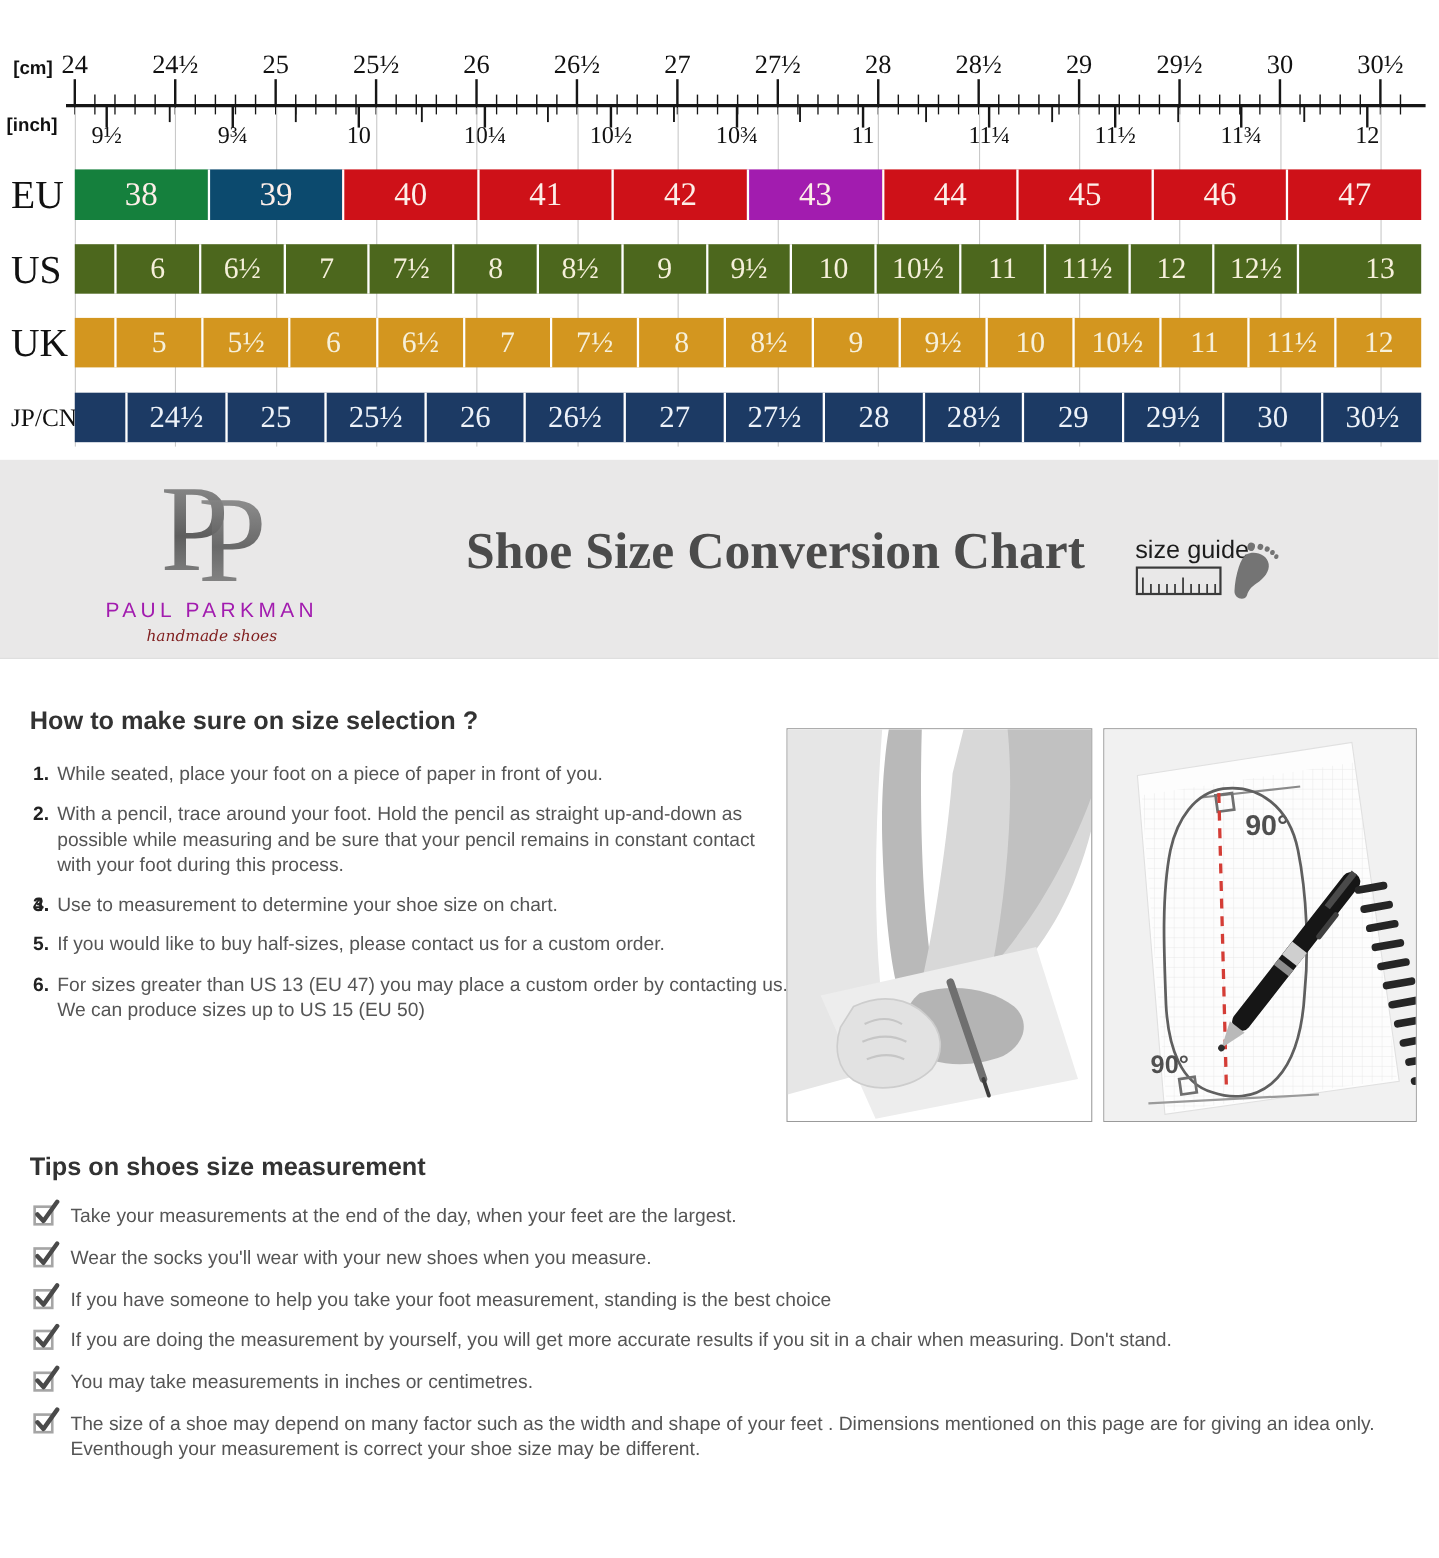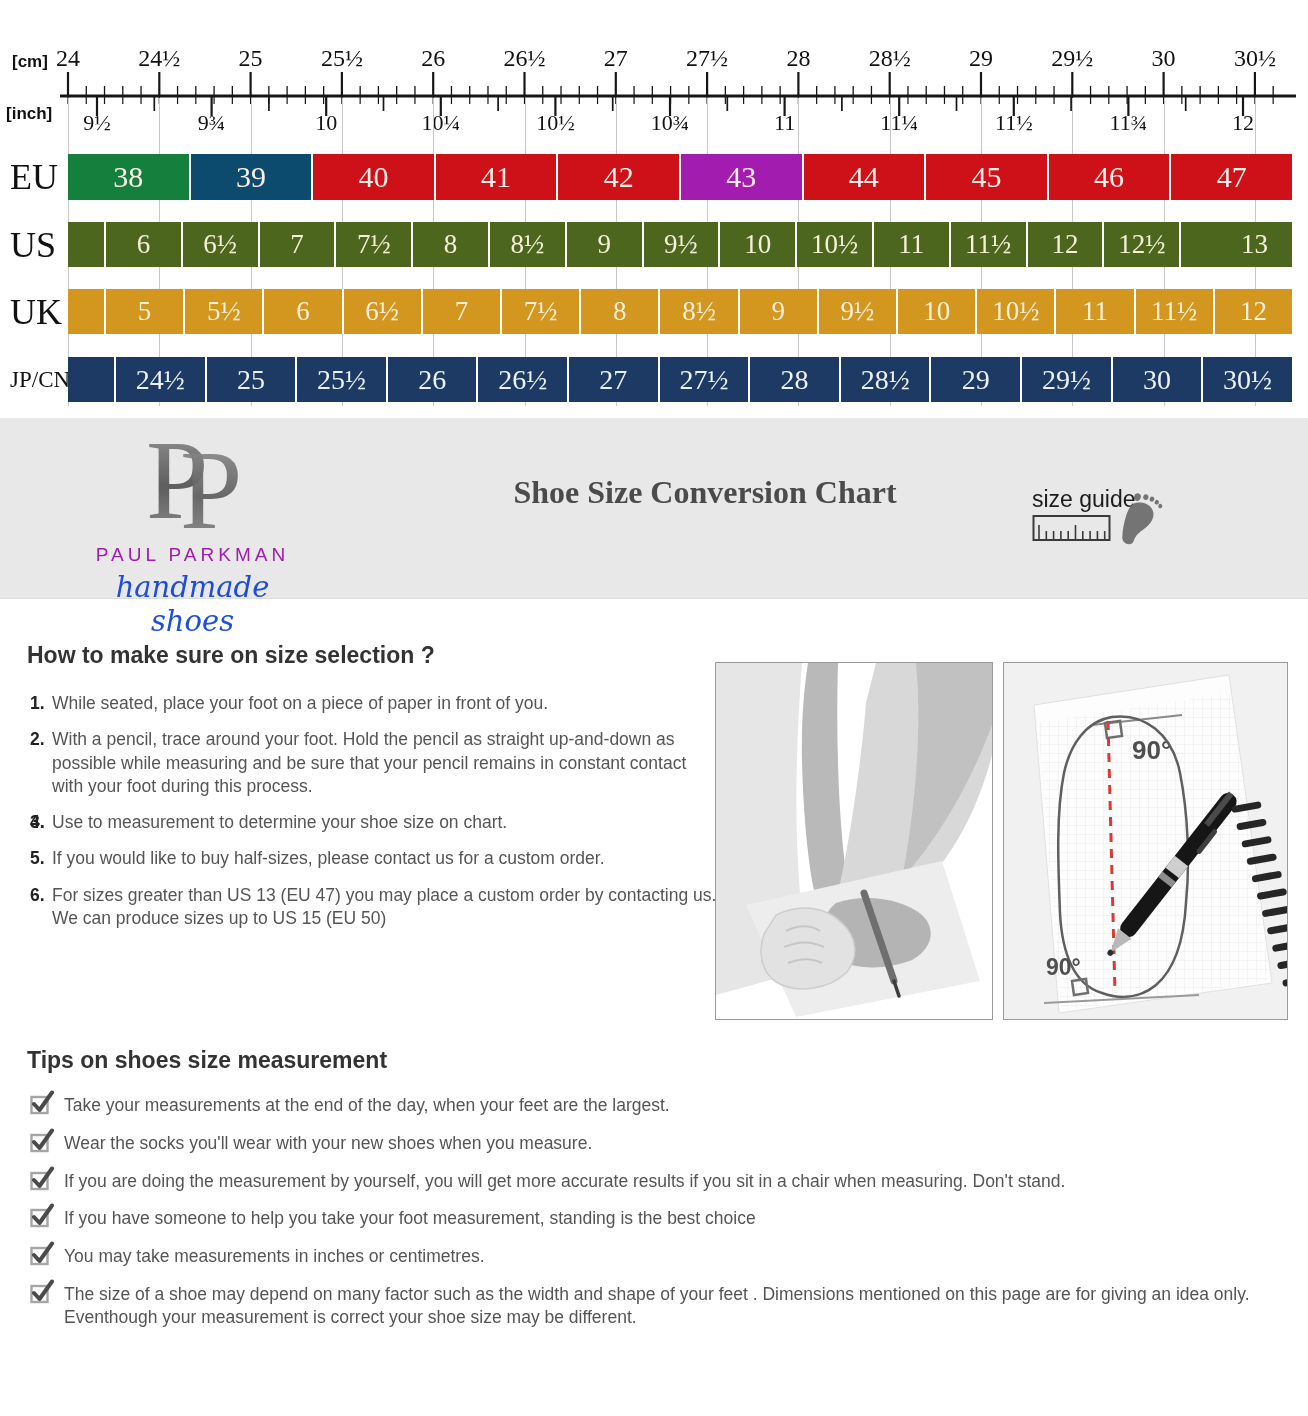--- a/index.html
+++ b/index.html
@@ -28,23 +28,23 @@
   .row-jpcn .cell{background:#1c3a64;color:#edf2f9;font-size:28px;}
   .row-eu .row-label,.row-us .row-label,.row-uk .row-label{font-size:36px;}
   .row-jpcn .row-label{font-size:23px;}
 
   
   .banner{position:absolute;left:0;top:418px;width:1308px;height:180px;background:#e9e8e8;
           border-bottom:1px solid #dedede;}
   .logo{position:absolute;left:85px;top:8px;width:215px;text-align:center;}
   .brand-name{margin-top:2px;font-size:19px;letter-spacing:4px;color:#a21caf;}
   .brand-tagline{margin-top:4px;font-family:"DejaVu Serif",serif;font-style:italic;
-                 font-size:29px;color:#1d4ed8;}
+                 font-size:14px;color:#7f1d1d;}
   .title-wrap{position:absolute;left:400px;top:56px;width:610px;text-align:center;}
-  .main-title{font-family:"Liberation Serif",serif;font-weight:bold;font-size:32px;
+  .main-title{font-family:"Liberation Serif",serif;font-weight:bold;font-size:47px;
               color:#4b4b4b;letter-spacing:0px;white-space:nowrap;}
   .title-reflection{height:16px;overflow:hidden;opacity:0.10;filter:blur(0.6px);}
   .size-guide{position:absolute;left:1032px;top:68px;}
   .size-guide-label{font-size:23px;color:#1c1c1c;}
 
   
   .content{position:absolute;left:0;top:598px;width:1308px;height:818px;}
   .section-heading{margin:0;font-size:23px;font-weight:bold;color:#333;}
   #howto-heading{position:absolute;left:27px;top:44px;}
   .steps{position:absolute;left:30px;top:94px;width:690px;}
@@ -484,27 +484,27 @@
   <svg class="cb" width="26" height="26" viewBox="0 0 26 26">
     <rect x="1.5" y="7" width="16" height="16" fill="#fff" stroke="#a5a5a5" stroke-width="2.4"></rect>
     <path d="M4,14 L9.5,20 L22,2.5" fill="none" stroke="#4a4a4a" stroke-width="4" stroke-linecap="round" stroke-linejoin="round"></path>
   </svg>
 <span>Wear the socks you'll wear with your new shoes when you measure.</span></div>
         <div class="tip">
   <svg class="cb" width="26" height="26" viewBox="0 0 26 26">
     <rect x="1.5" y="7" width="16" height="16" fill="#fff" stroke="#a5a5a5" stroke-width="2.4"></rect>
     <path d="M4,14 L9.5,20 L22,2.5" fill="none" stroke="#4a4a4a" stroke-width="4" stroke-linecap="round" stroke-linejoin="round"></path>
   </svg>
-<span>If you are doing the measurement by yourself, you will get more accurate results if you sit in a chair when measuring. Don't stand.</span></div>
+<span>If you have someone to help you take your foot measurement, standing is the best choice</span></div>
         <div class="tip">
   <svg class="cb" width="26" height="26" viewBox="0 0 26 26">
     <rect x="1.5" y="7" width="16" height="16" fill="#fff" stroke="#a5a5a5" stroke-width="2.4"></rect>
     <path d="M4,14 L9.5,20 L22,2.5" fill="none" stroke="#4a4a4a" stroke-width="4" stroke-linecap="round" stroke-linejoin="round"></path>
   </svg>
-<span>If you have someone to help you take your foot measurement, standing is the best choice</span></div>
+<span>If you are doing the measurement by yourself, you will get more accurate results if you sit in a chair when measuring. Don't stand.</span></div>
         <div class="tip">
   <svg class="cb" width="26" height="26" viewBox="0 0 26 26">
     <rect x="1.5" y="7" width="16" height="16" fill="#fff" stroke="#a5a5a5" stroke-width="2.4"></rect>
     <path d="M4,14 L9.5,20 L22,2.5" fill="none" stroke="#4a4a4a" stroke-width="4" stroke-linecap="round" stroke-linejoin="round"></path>
   </svg>
 <span>You may take measurements in inches or centimetres.</span></div>
         <div class="tip">
   <svg class="cb" width="26" height="26" viewBox="0 0 26 26">
     <rect x="1.5" y="7" width="16" height="16" fill="#fff" stroke="#a5a5a5" stroke-width="2.4"></rect>
     <path d="M4,14 L9.5,20 L22,2.5" fill="none" stroke="#4a4a4a" stroke-width="4" stroke-linecap="round" stroke-linejoin="round"></path>

